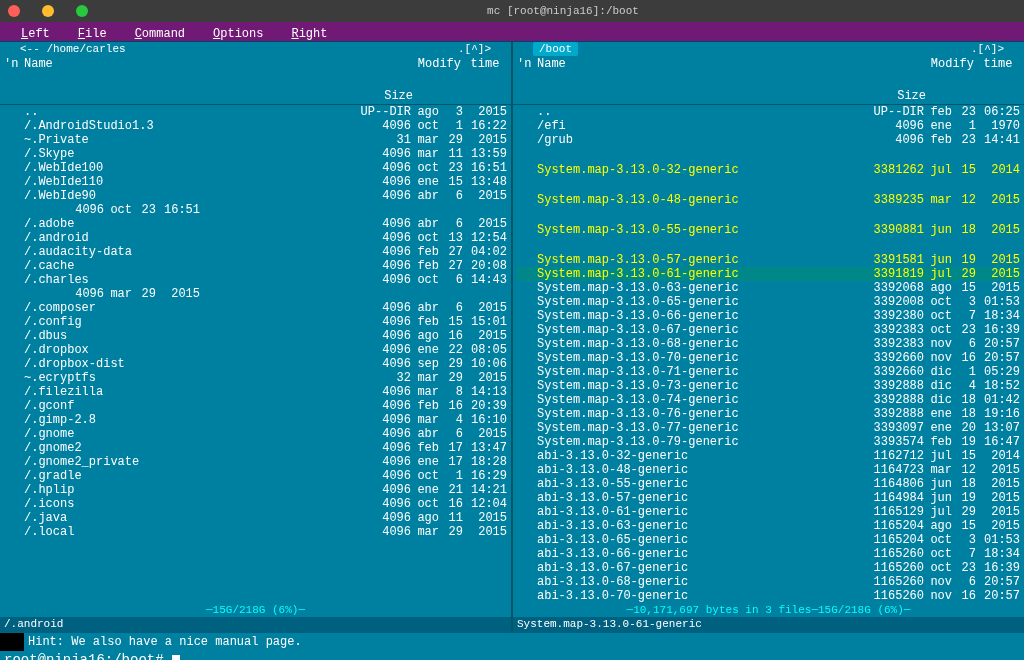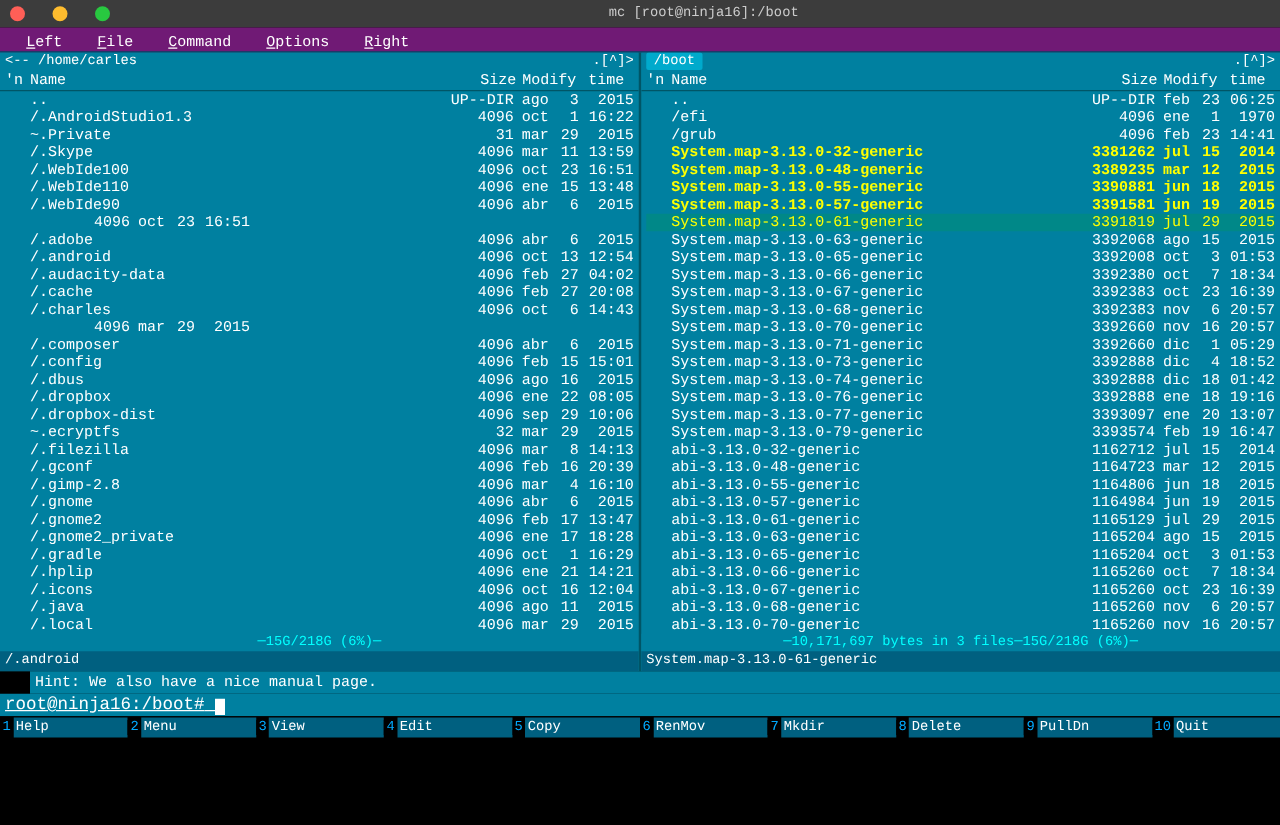--- a/index.html
+++ b/index.html
@@ -57,55 +57,55 @@
       flex-direction: column;
       overflow: hidden;
     }
     .panel-divider {
       width: 2px;
       background: #005566;
     }
     .panel-header {
       display: flex;
       align-items: center;
-      padding: 1px 4px;
+      padding: 1px 20px;
       background: #0080a0;
       color: #fff;
       font-size: 12px;
     }
     .col-headers {
       display: flex;
       background: #0080a0;
       padding: 1px 4px;
       color: #fff;
       font-size: 12px;
       border-bottom: 1px solid #005566;
     }
     .col-n { width: 20px; }
     .col-name { flex: 1; }
-    .col-size { width: 80px; text-align: right; }
+    .col-size { width: 80px; text-align: right; margin-top: 32px; }
     .col-modify { width: 50px; text-align: right; padding-right: 2px; }
     .col-time { width: 44px; text-align: center; }
     .file-list {
       flex: 1;
       overflow: hidden;
       padding: 0 4px;
     }
     .file-row {
       display: flex;
       font-size: 12px;
       line-height: 14px;
       color: #fff;
       white-space: nowrap;
     }
     .file-row.highlighted {
       background: #008888;
       color: #ffff00;
     }
-    .file-row.yellow { color: #ffff00; font-weight: bold; }
+    .file-row.yellow { color: #ffff00; font-weight: normal; margin-top: 16px; }
     .file-row .f-n { width: 20px; }
     .file-row .f-name { flex: 1; overflow: hidden; }
     .file-row .f-size { width: 80px; text-align: right; }
     .file-row .f-month { width: 30px; text-align: right; padding-right: 2px; }
     .file-row .f-day { width: 22px; text-align: right; }
     .file-row .f-year { width: 44px; text-align: right; }
     .panel-status {
       background: #006080;
       color: #fff;
       font-size: 11px;

